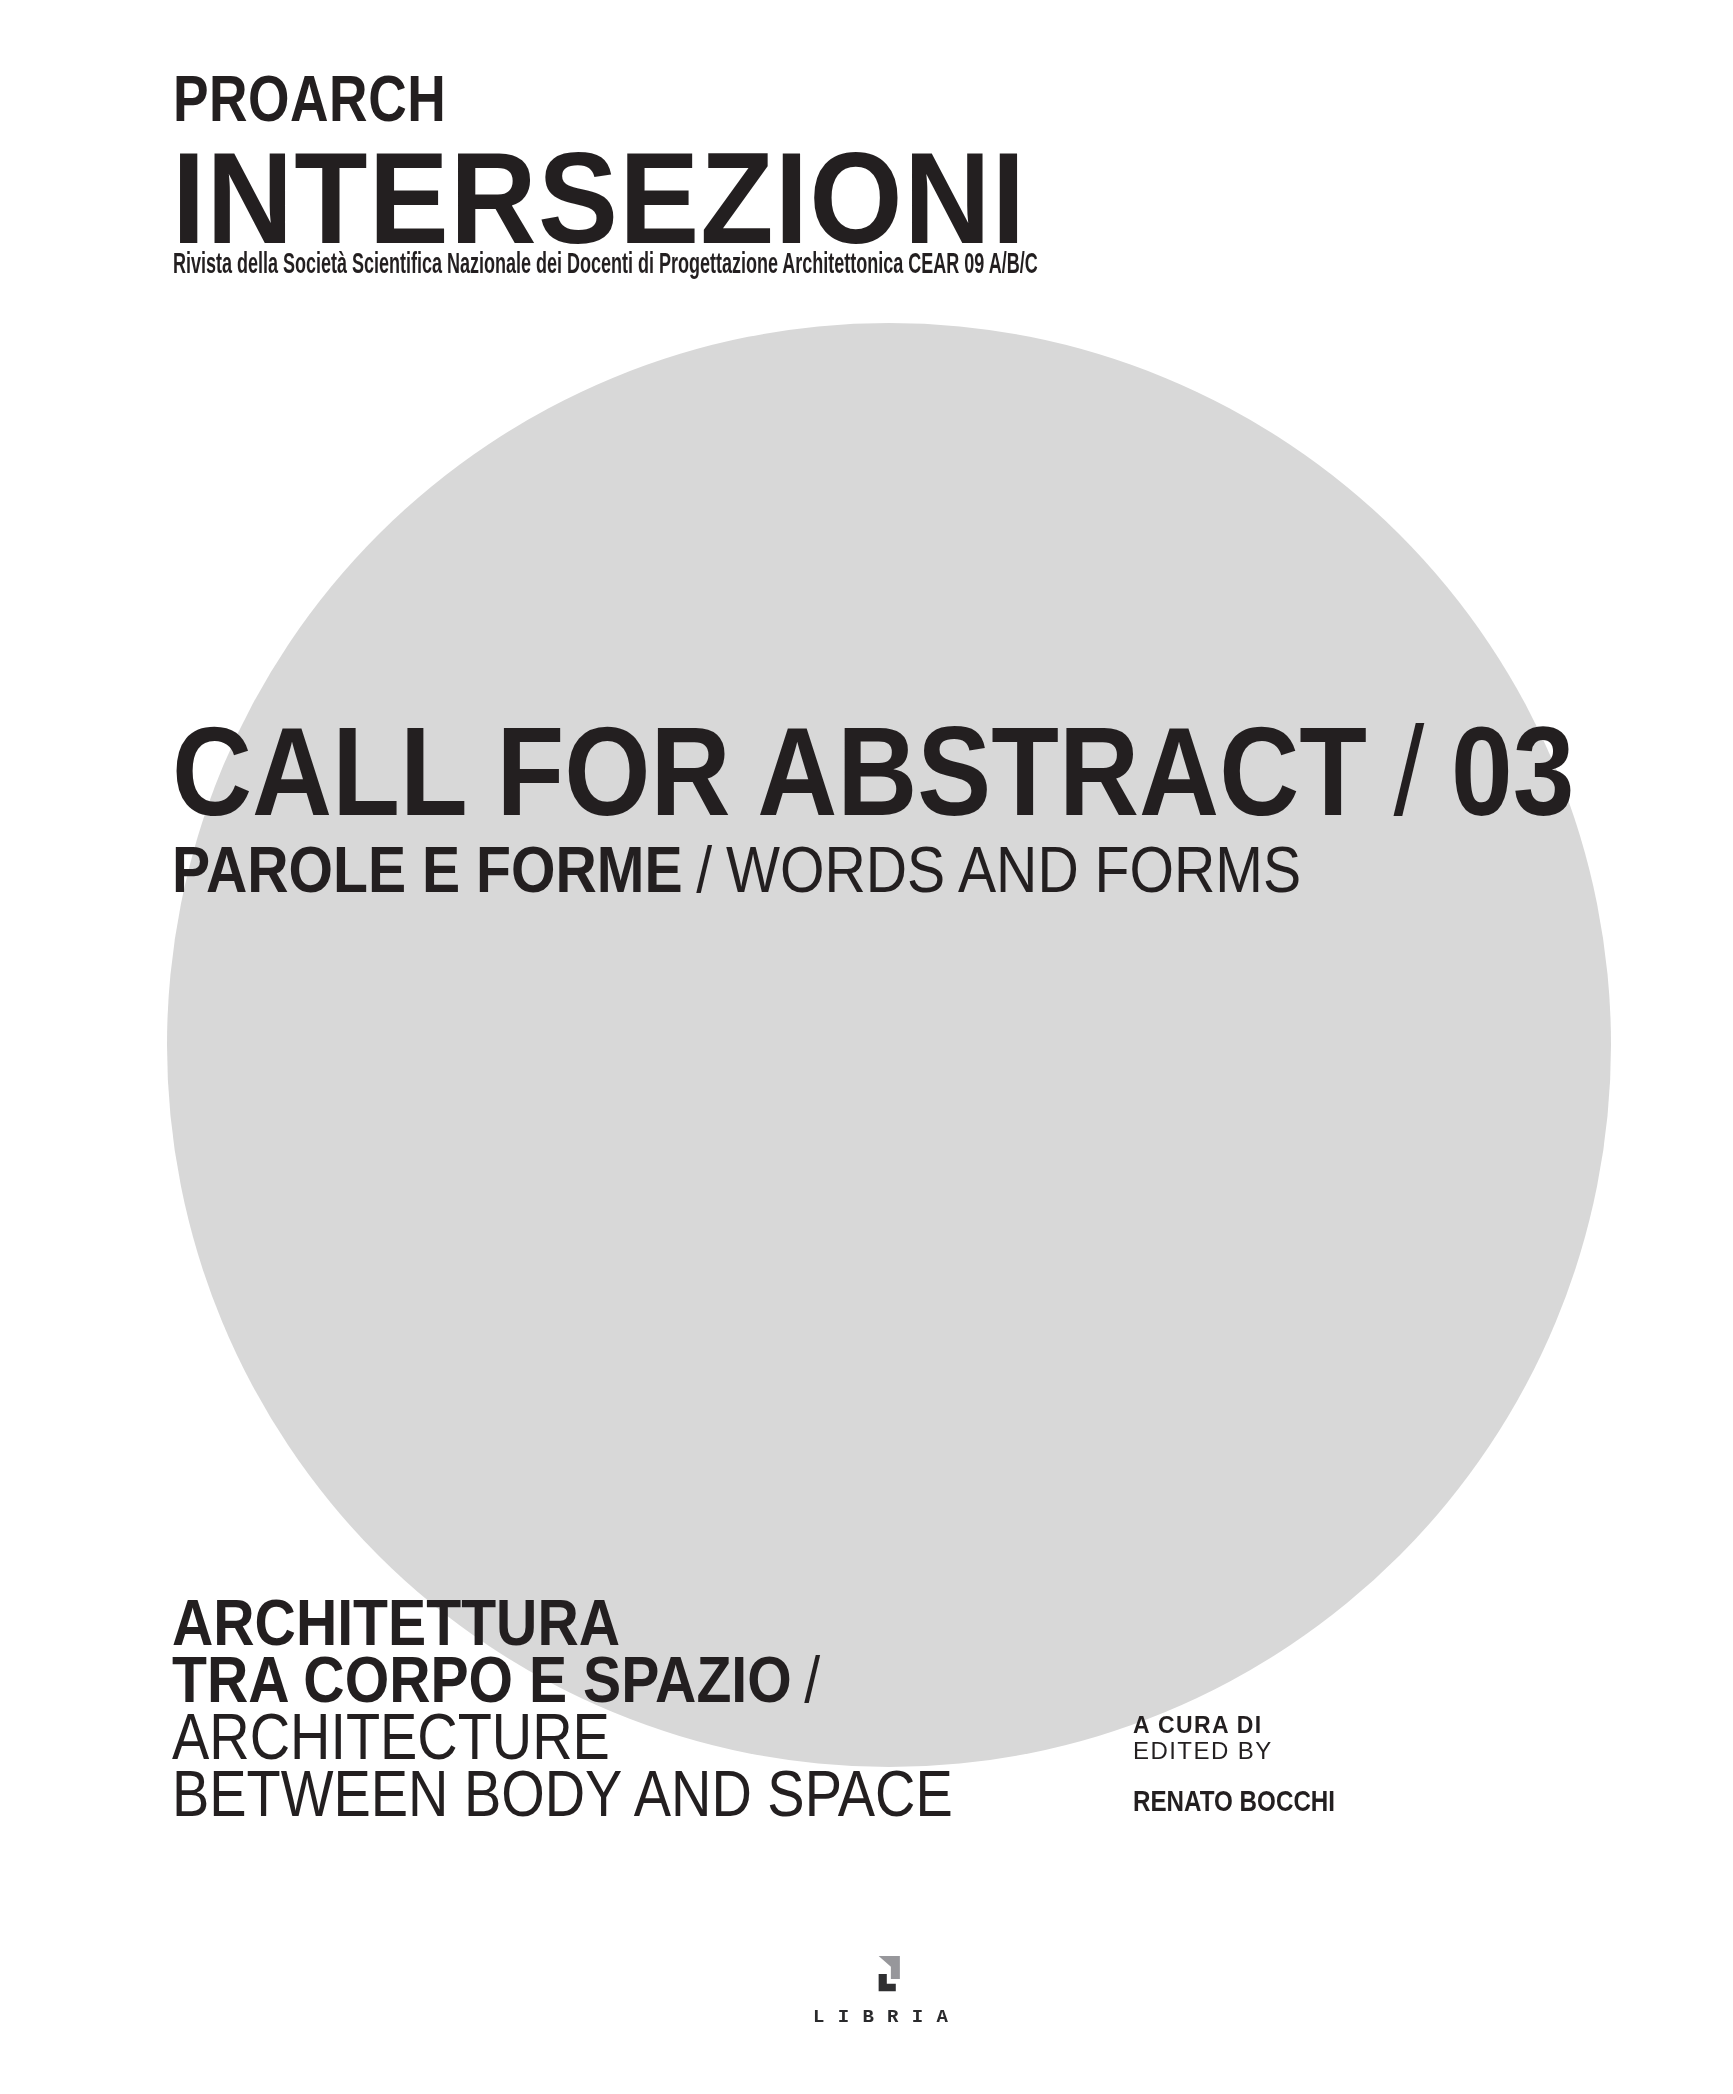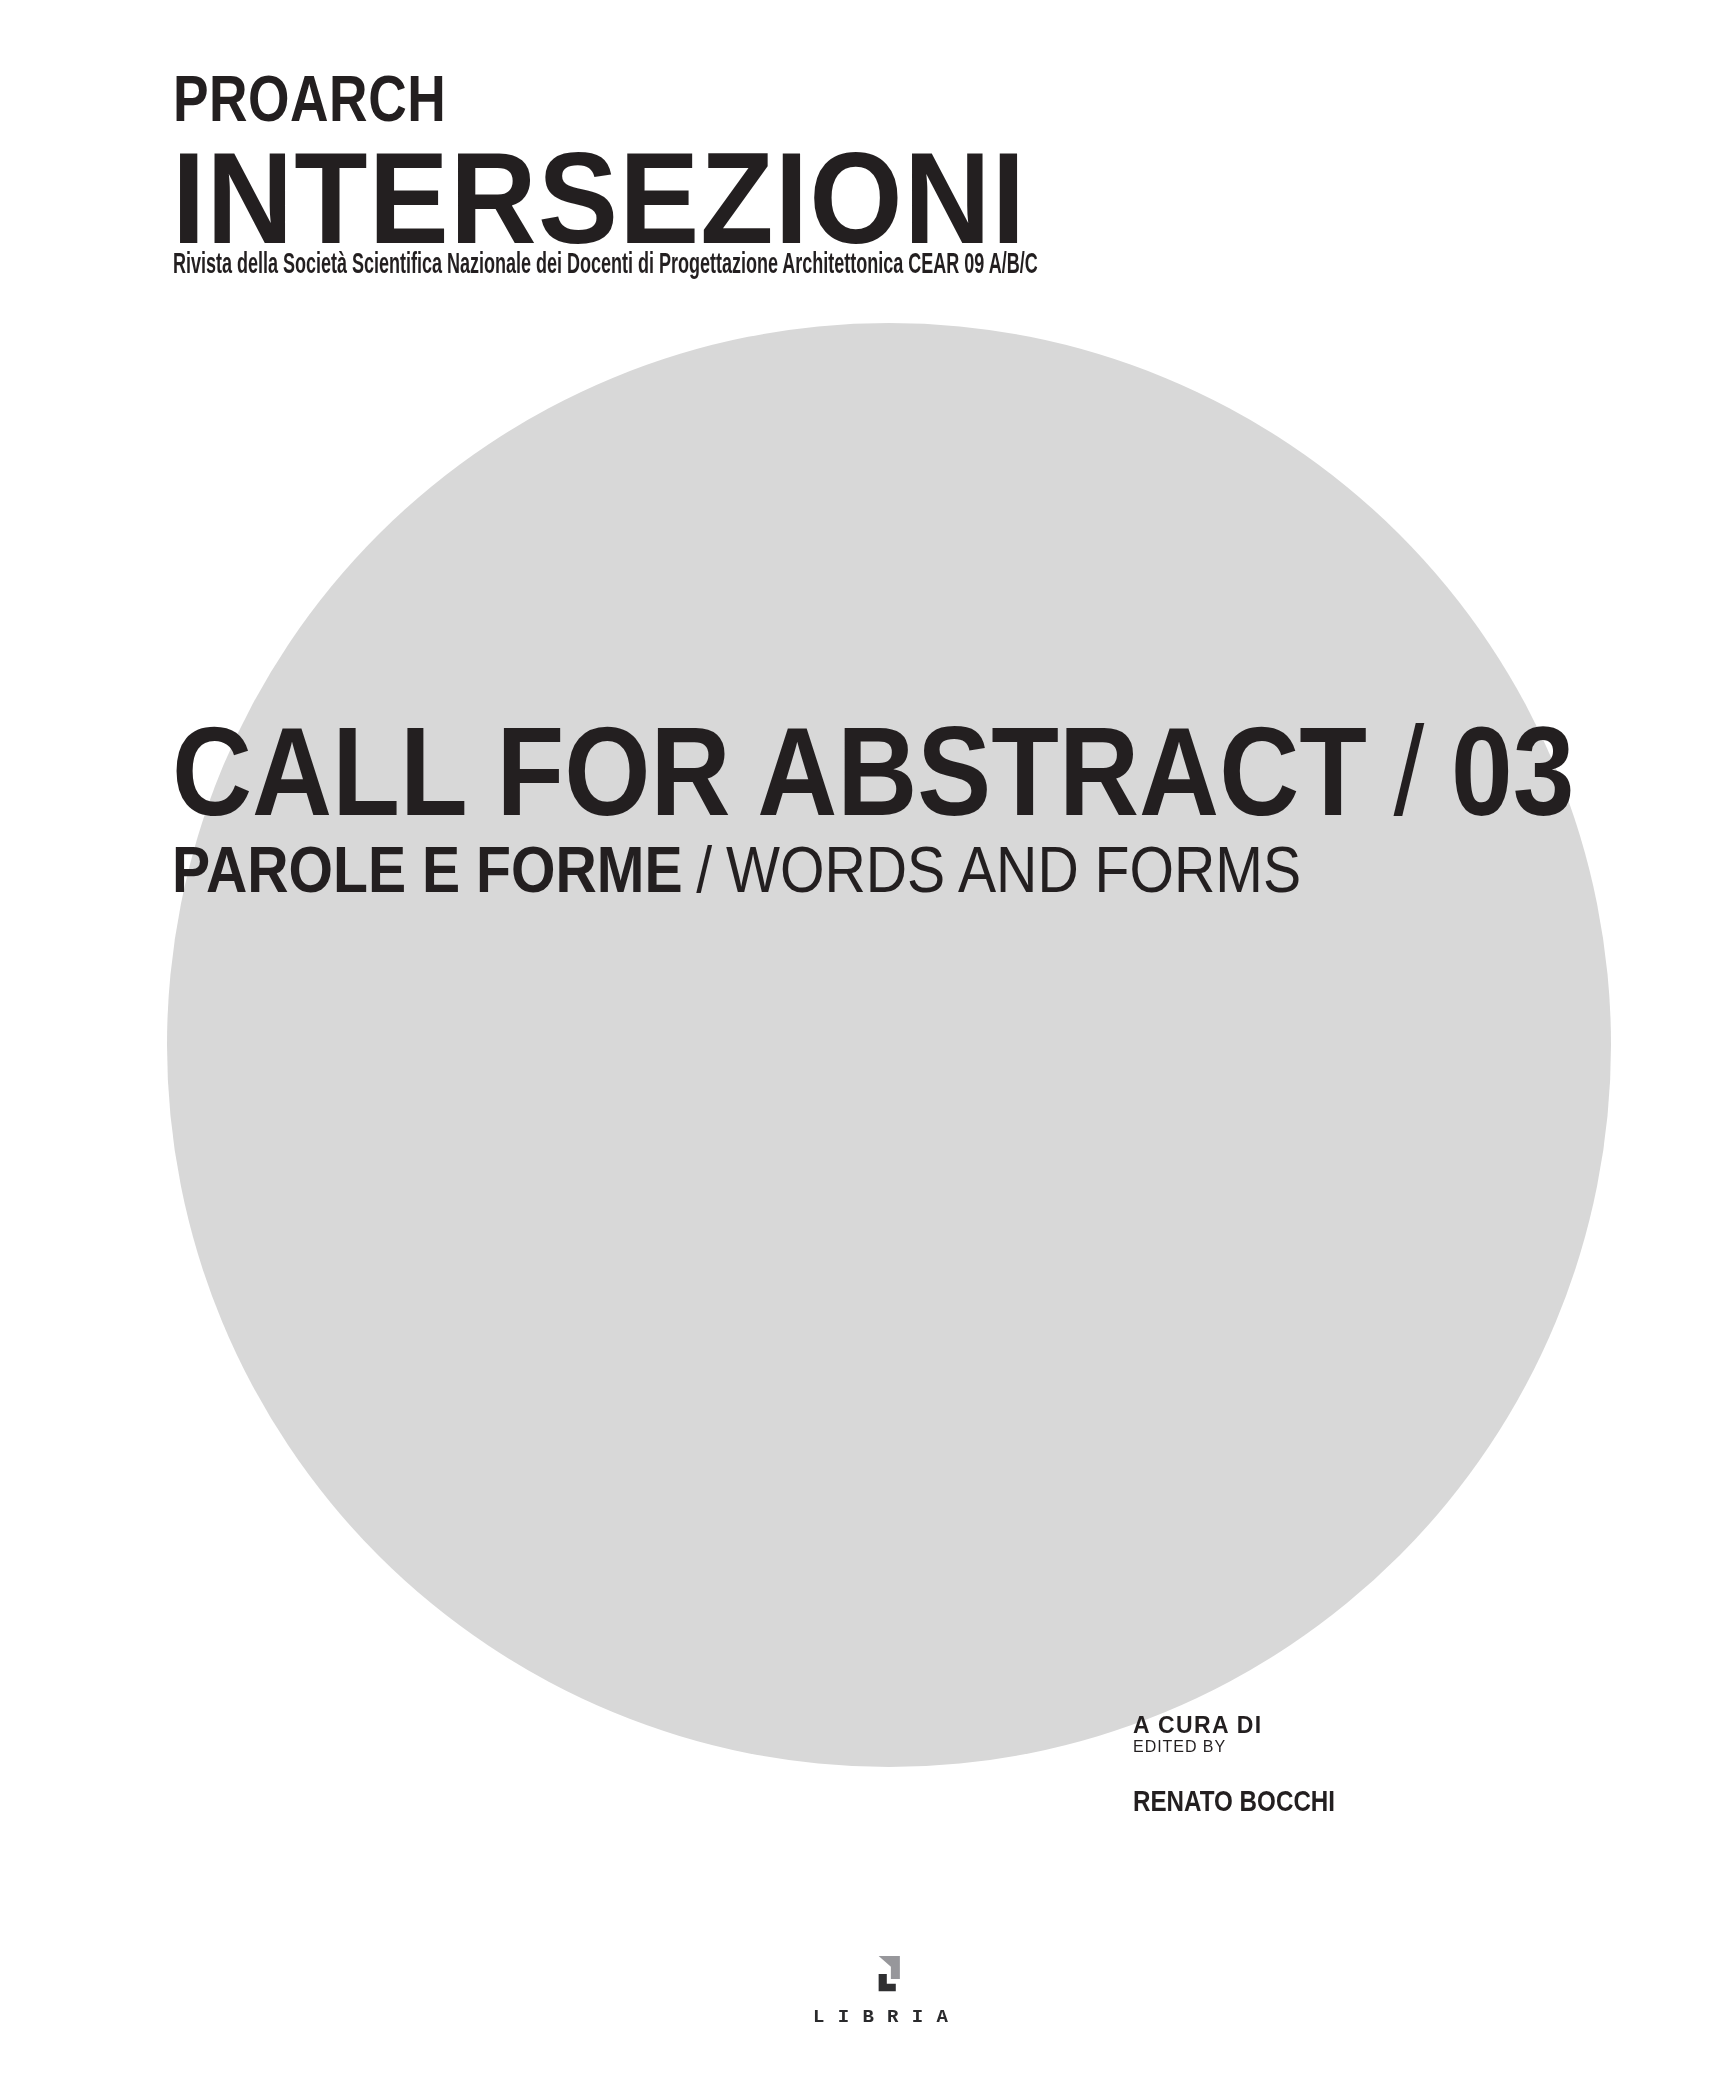--- a/index.html
+++ b/index.html
@@ -32,21 +32,21 @@
   .brand{left:151px;top:66px;font-size:65px;letter-spacing:.01em;}
   .title{left:150px;top:134px;font-size:129px;letter-spacing:.01em;}
   .subtitle{left:151px;top:248px;font-size:29.5px;}
   .call-title{left:150px;top:709px;font-size:126px;}
   .call-sub{left:150px;top:837px;font-size:65px;}
   .sl{margin:0 .24em;}
   .sl2{margin-left:.22em;}
   .theme{left:150px;top:1594px;font-size:65px;}
   .theme .line{line-height:57px;transform-origin:0 0;white-space:nowrap;}
   .editor-it{left:1111px;top:1714px;font-size:23px;letter-spacing:.06em;font-weight:bold;}
-  .editor-en{left:1111px;top:1739px;font-size:16px;letter-spacing:.06em;}
+  .editor-en{left:1111px;top:1739px;font-size:24px;letter-spacing:.06em;}
   .editor-name{left:1111px;top:1786px;font-size:29.5px;font-weight:bold;}
   .logo-mark{position:absolute;left:855px;top:1956px;width:24.5px;height:36px;}
   .publisher-name{
     left:791px;top:2008px;font-size:19px;letter-spacing:.7em;
     font-family:"Liberation Mono","DejaVu Sans Mono",monospace;
     font-weight:bold;color:#2a2a2c;
   }
 </style>
 </head>
 <body>
@@ -62,20 +62,28 @@
   </header>
 
   <div class="hx sx88 call-title">
     <span class="b">CALL FOR ABSTRACT</span><span class="lt sl">/</span><span class="b">03</span>
   </div>
 
   <div class="hx sx88 call-sub">
     <span class="b">PAROLE E FORME</span><span class="lt sl">/</span><span class="lt">WORDS AND FORMS</span>
   </div>
 
+  <div class="hx theme">
+    <div class="line b sx88">ARCHITETTURA</div>
+    <div class="line sx88">
+      <span class="b">TRA CORPO E SPAZIO</span><span class="lt sl2">/</span>
+    </div>
+    <div class="line lt sx86">ARCHITECTURE</div>
+    <div class="line lt sx86">BETWEEN BODY AND SPACE</div>
+  </div>
 
   <div class="hx editor-it">A CURA DI</div>
   <div class="hx editor-en">EDITED BY</div>
   <div class="hx sx82 editor-name">RENATO BOCCHI</div>
 
   <svg class="logo-mark" viewBox="0 0 30 44" xmlns="http://www.w3.org/2000/svg">
     <path d="M2,0 L28,0 L28,28 L17,28 L17,13 Z" fill="#97979b"></path>
     <path d="M2,22 L12,22 L12,34 L23,34 L23,43 L2,43 Z" fill="#2f2f31"></path>
   </svg>
   <div class="hx publisher-name">LIBRIA</div>

